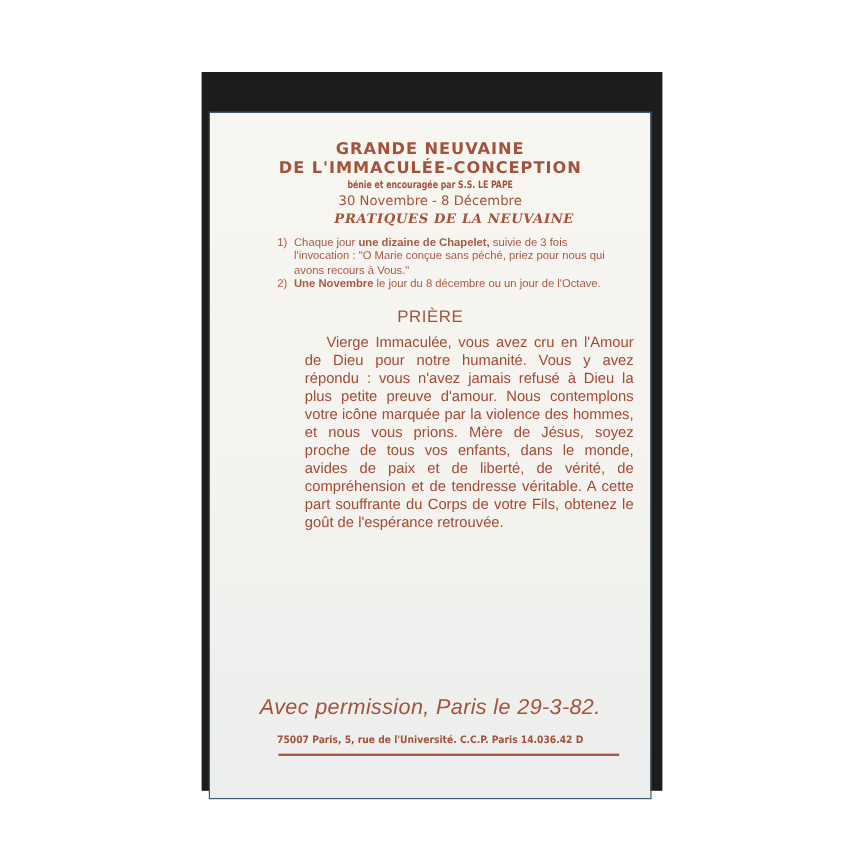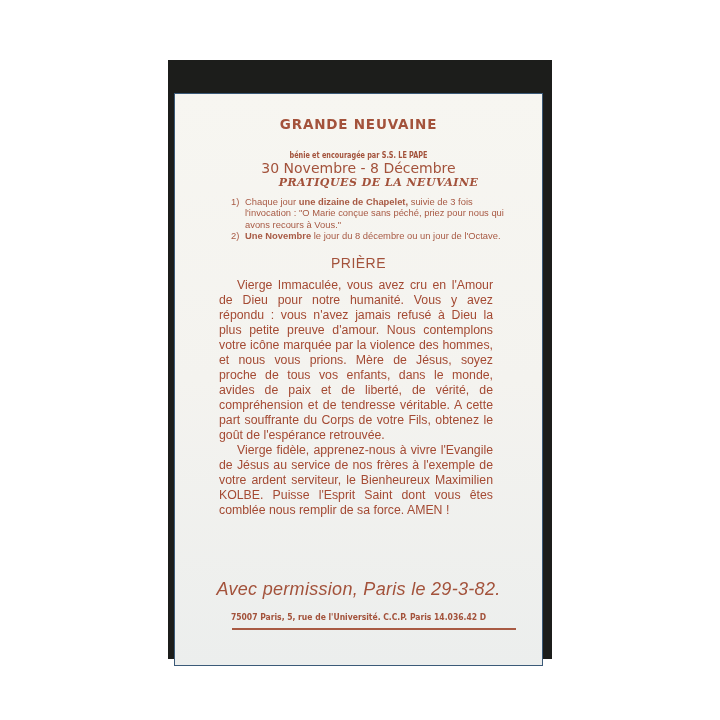--- a/index.html
+++ b/index.html
@@ -4,62 +4,62 @@
 <style>
   html, body { margin:0; padding:0; }
   body { width:720px; height:720px; background:#ffffff; position:relative; overflow:hidden; }
   .backdrop { position:absolute; left:168px; top:60px; width:384px; height:599px; background:#1c1d1b; }
   .card { position:absolute; left:174px; top:73px; width:369px; height:573px;
           background:linear-gradient(180deg,#f7f6f1 0%,#f4f3ef 50%,#eceeed 100%);
           border:1px solid #3b5a78; box-sizing:border-box; color:#a3523b;margin-top:20px; }
   .c { text-align:center; position:absolute; left:0; right:0; }
   .h1 { font-family:"DejaVu Sans", sans-serif; font-weight:bold; font-size:13.5px; letter-spacing:0.8px; line-height:16px; }
   .sub { font-family:"DejaVu Sans Condensed","DejaVu Sans", sans-serif; font-weight:bold; font-size:8.5px; line-height:12px; transform:scaleX(0.85); }
-  .dates { font-family:"DejaVu Sans", sans-serif; font-size:14px; line-height:14px; }
+  .dates { font-family:"DejaVu Sans", sans-serif; font-size:11px; line-height:14px; }
   .ital { font-family:"DejaVu Serif", serif; font-style:italic; font-weight:bold; font-size:11px; letter-spacing:0.5px;padding-left:40px; }
   .rules { position:absolute; left:56px; width:284px; top:102px; font-family:"Liberation Sans", sans-serif; font-size:9.4px; line-height:11.3px; color:#a85a44; }
   .rules .row { display:flex; }
   .rules .num { width:14px; flex:none; }
   .rules b { font-weight:bold; }
   .priere-title { top:161px; font-family:"Liberation Sans", sans-serif; font-size:14px; letter-spacing:0.5px; }
-  .prayer { position:absolute; left:44px; width:274px; top:184px; font-family:"Liberation Sans", sans-serif; font-size:12.3px; line-height:15px; text-align:justify; text-align-last:justify; color:#a44a33; }
+  .prayer { position:absolute; left:79px; width:274px; top:184px; font-family:"Liberation Sans", sans-serif; font-size:12.3px; line-height:15px; text-align:justify; text-align-last:justify; color:#a44a33; }
   .prayer p { margin:0; }
   .prayer .ind { text-indent:18px; }
   .prayer .last { text-align-last:left; }
   .perm { top:485px; font-family:"Liberation Sans", sans-serif; font-style:italic; font-size:18px; letter-spacing:0.3px; }
   .chap { top:503px; font-family:"DejaVu Sans", sans-serif; font-weight:bold; font-size:10.5px; }
   .addr { top:518px; font-family:"DejaVu Sans Condensed","DejaVu Sans", sans-serif; font-weight:bold; font-size:8.5px; letter-spacing:0px;text-align:center; }
   .rule { position:absolute; left:57px; width:284px; top:534px; height:1.5px; background:#a85a44; }
   .nd { top:540px; font-family:"Liberation Serif", serif; font-style:italic; font-size:12px; letter-spacing:0.4px; }
 </style>
 </head>
 <body>
 
 <div class="backdrop"></div>
 
 <div class="card">
   <div class="c h1" style="top:22px;">GRANDE NEUVAINE</div>
+  <div class="c h1" style="top:38px;">DE  L'IMMACULÉE-CONCEPTION</div>
   <div class="c sub" style="top:55px;">bénie et encouragée par S.S. LE PAPE</div>
   <div class="c dates" style="top:67px;">30 Novembre - 8 Décembre</div>
   <div class="c ital" style="top:82px;">PRATIQUES DE LA NEUVAINE</div>
 
   <div class="rules">
     <div class="row">
       <span class="num">1)</span>
       <span><span>Chaque jour </span><b>une dizaine de Chapelet,</b><span> suivie de 3 fois l'invocation : "O Marie conçue sans péché, priez pour nous qui avons recours à Vous."</span></span>
     </div>
     <div class="row">
       <span class="num">2)</span>
       <span><span></span><b>Une Novembre</b><span> le jour du 8 décembre ou un jour de l'Octave.</span></span>
     </div>
   </div>
 
   <div class="c priere-title">PRIÈRE</div>
 
   <div class="prayer">
     <p class="ind last">Vierge Immaculée, vous avez cru en l'Amour de Dieu pour notre humanité. Vous y avez répondu : vous n'avez jamais refusé à Dieu la plus petite preuve d'amour. Nous contemplons votre icône marquée par la violence des hommes, et nous vous prions. Mère de Jésus, soyez proche de tous vos enfants, dans le monde, avides de paix et de liberté, de vérité, de compréhension et de tendresse véritable. A cette part souffrante du Corps de votre Fils, obtenez le goût de l'espérance retrouvée.</p>
-    <p class="ind last">Vierge fidèle, apprenez-nous à vivre l'Evangile de Jésus au service de nos frères à l'exemple de votre ardent serviteur, le Bienheureux Maximilien KOLBE. Puisse l'Esprit Saint dont vous êtes comblée nous remplir de sa force. AMEN !</p>
   </div>
 
   <div class="c perm">Avec permission, Paris le 29-3-82.</div>
   <div class="c addr">75007 Paris, 5, rue de l'Université.  C.C.P. Paris 14.036.42 D</div>
   <div class="rule"></div>
 </div>
 
 </body></html>

